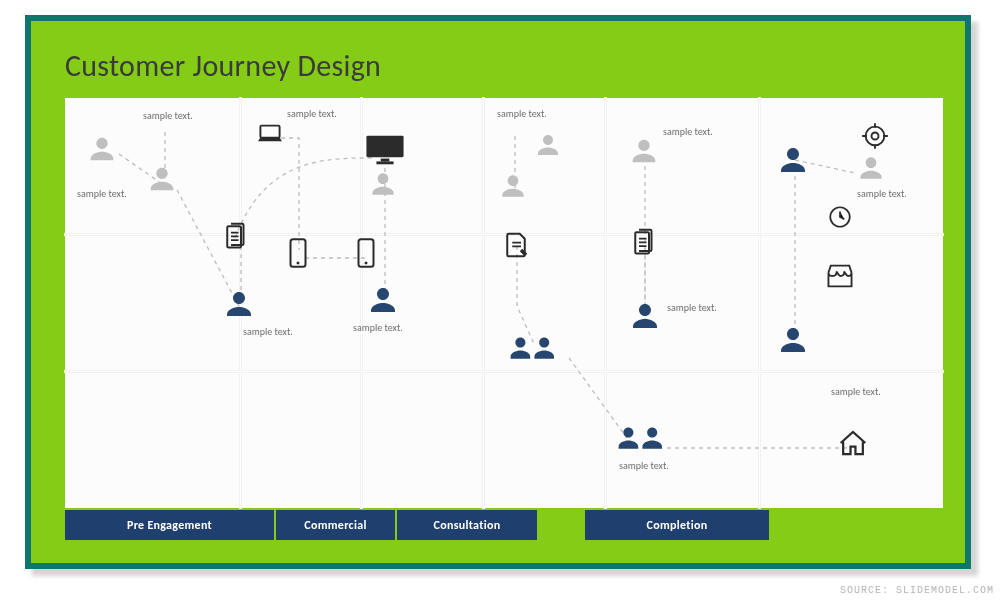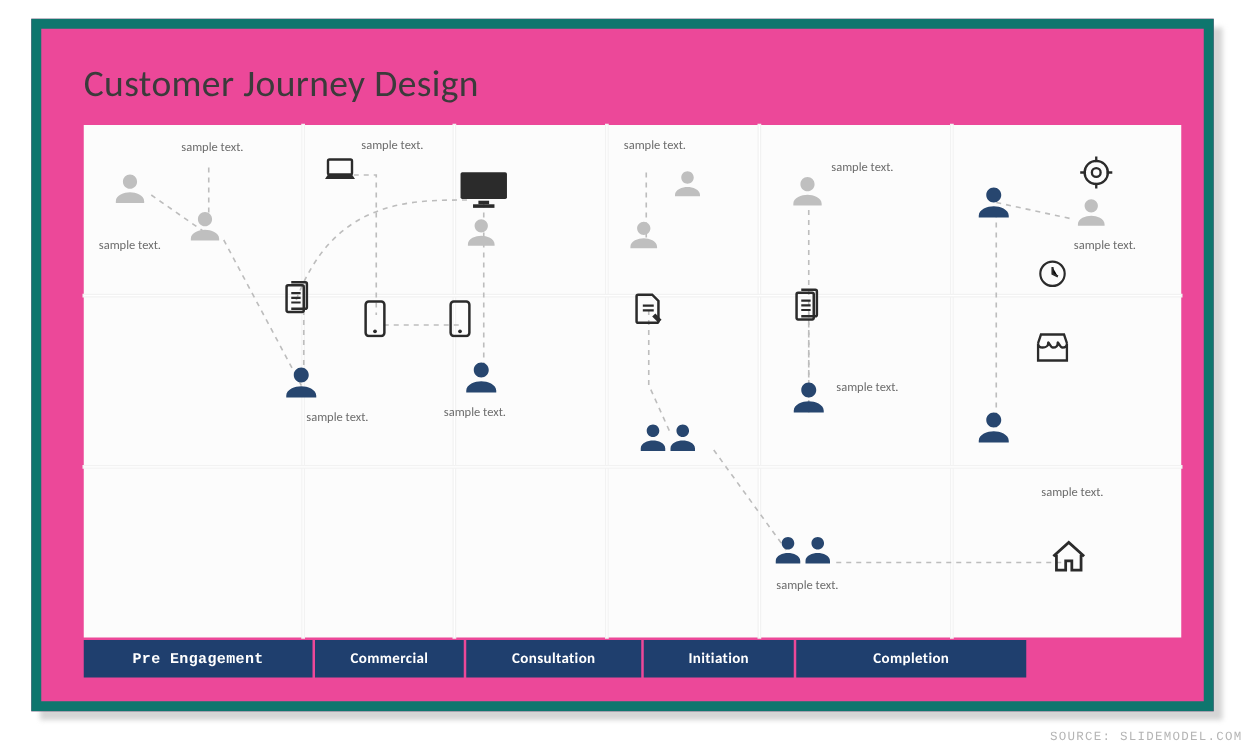--- a/index.html
+++ b/index.html
@@ -15,22 +15,22 @@
     position: absolute;
     left: 32px; top: 22px;
     width: 946px; height: 554px;
     background: #d5d5d5;
     filter: blur(2px);
   }
   .frame {
     position: absolute;
     left: 25px; top: 15px;
     width: 946px; height: 554px;
-    background: #ec4899;
-    border: 8px solid #0f766e;
+    background: #84cc16;
+    border: 6px solid #0f766e;
     padding: 26px 34px 28px 34px;
   }
   .title {
     font-size: 30px;
     font-weight: 400;
     color: #3b3b3b;
     margin-bottom: 14px;
     letter-spacing: 0.3px;
   }
   .grid-area {
@@ -63,26 +63,26 @@
   .stage {
     background: #1f3f6e;
     color: #fff;
     font-size: 12px;
     font-weight: 600;
     display: flex;
     align-items: center;
     justify-content: center;
     letter-spacing: 0.3px;
   }
-  .stage.s0 { width: 183px; font-family: Liberation Mono, monospace; }
+  .stage.s0 { width: 209px; }
   .stage.s1 { width: 119px; }
   .stage.s2 { width: 140px; }
   .stage.s3 { width: 120px; }
   .stage.s4 { width: 152px; }
-  .stage.s5 { width: 184px; }
+  .stage.s5 { width: 184px; margin-left: 46px; }
   .source {
     position: absolute;
     right: 6px; bottom: 4px;
     font-size: 10px;
     color: #b5b5b5;
     letter-spacing: 1px;
     font-family: Liberation Mono, monospace;
   }
   .node {
     position: absolute;
@@ -313,18 +313,17 @@
           <path fill="none" stroke="#2b2b2b" stroke-width="1.8" d="M3 12L13 3l10 9M5 11v10h6v-6h4v6h6V11"></path>
         </svg>
     </div>
 
   </div>
 
   <div class="stage-bar">
     <div class="stage s0">Pre Engagement</div>
     <div class="stage s1">Commercial</div>
     <div class="stage s2">Consultation</div>
-    <div class="stage s3">Initiation</div>
     <div class="stage s5">Completion</div>
   </div>
 </div>
 
 <div class="source">SOURCE: SLIDEMODEL.COM</div>
 
 </body></html>

